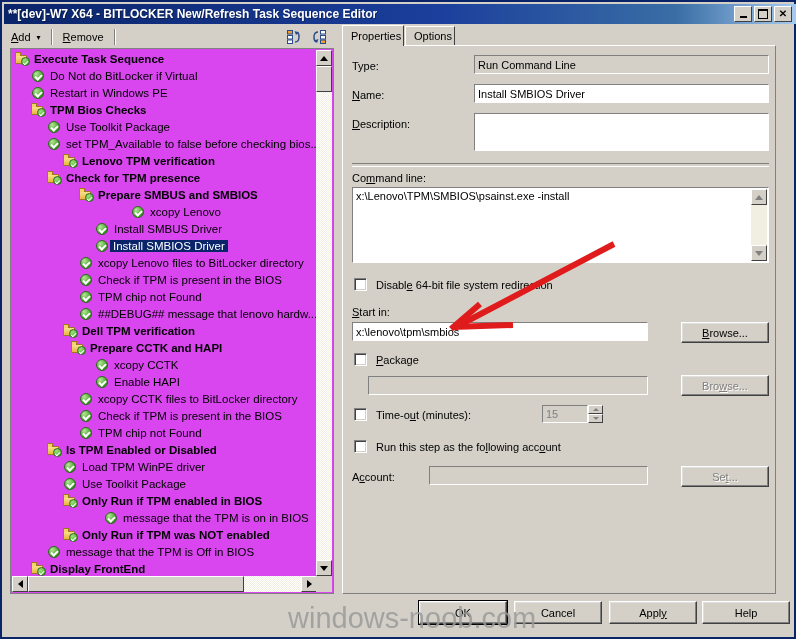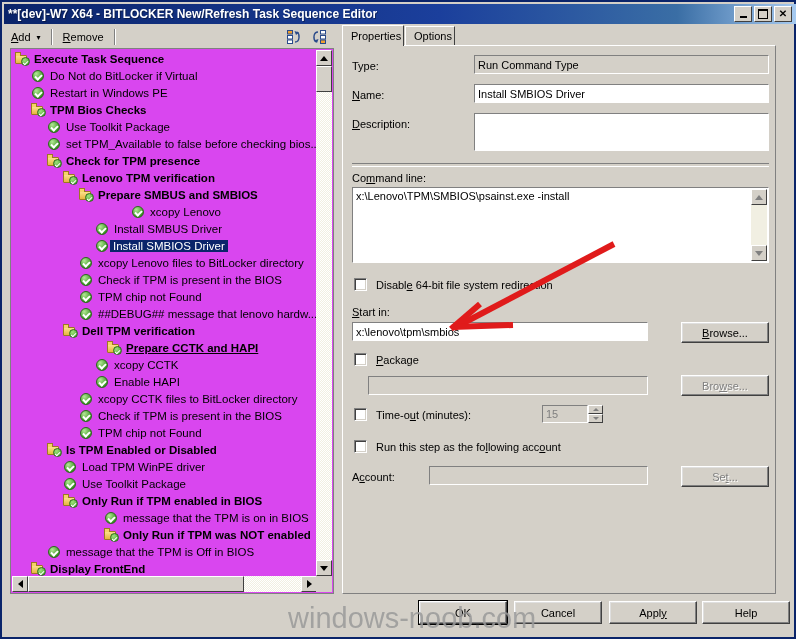--- a/index.html
+++ b/index.html
@@ -311,123 +311,123 @@
             <span class="label">TPM Bios Checks</span>
           </div>
           <div class="trow" style="padding-left: 34px;">
             <span class="ico step"></span>
             <span class="label">Use Toolkit Package</span>
           </div>
           <div class="trow" style="padding-left: 34px;">
             <span class="ico step"></span>
             <span class="label">set TPM_Available to false before checking bios...</span>
           </div>
+          <div class="trow bold" style="padding-left: 50px;">
+            <span class="ico folder">
+              <span class="badge"></span>
+            </span>
+            <span class="label">Lenovo TPM verification</span>
+          </div>
           <div class="trow bold" style="padding-left: 34px;">
             <span class="ico folder">
               <span class="badge"></span>
             </span>
             <span class="label">Check for TPM presence</span>
           </div>
+          <div class="trow bold" style="padding-left: 66px;">
+            <span class="ico folder">
+              <span class="badge"></span>
+            </span>
+            <span class="label">Prepare SMBUS and SMBIOS</span>
+          </div>
+          <div class="trow" style="padding-left: 82px; margin-left: 36px;">
+            <span class="ico step"></span>
+            <span class="label">xcopy Lenovo</span>
+          </div>
+          <div class="trow" style="padding-left: 82px;">
+            <span class="ico step"></span>
+            <span class="label">Install SMBUS Driver</span>
+          </div>
+          <div class="trow sel" style="padding-left: 82px;">
+            <span class="ico step"></span>
+            <span class="label">Install SMBIOS Driver</span>
+          </div>
+          <div class="trow" style="padding-left: 66px;">
+            <span class="ico step"></span>
+            <span class="label">xcopy Lenovo files to BitLocker directory</span>
+          </div>
+          <div class="trow" style="padding-left: 66px;">
+            <span class="ico step"></span>
+            <span class="label">Check if TPM is present in the BIOS</span>
+          </div>
+          <div class="trow" style="padding-left: 66px;">
+            <span class="ico step"></span>
+            <span class="label">TPM chip not Found</span>
+          </div>
+          <div class="trow" style="padding-left: 66px;">
+            <span class="ico step"></span>
+            <span class="label">##DEBUG## message that lenovo hardw...</span>
+          </div>
           <div class="trow bold" style="padding-left: 50px;">
             <span class="ico folder">
               <span class="badge"></span>
             </span>
-            <span class="label">Lenovo TPM verification</span>
-          </div>
-          <div class="trow bold" style="padding-left: 66px;">
-            <span class="ico folder">
-              <span class="badge"></span>
-            </span>
-            <span class="label">Prepare SMBUS and SMBIOS</span>
-          </div>
-          <div class="trow" style="padding-left: 82px; margin-left: 36px;">
-            <span class="ico step"></span>
-            <span class="label">xcopy Lenovo</span>
+            <span class="label">Dell TPM verification</span>
+          </div>
+          <div class="trow bold" style="padding-left: 58px;">
+            <span class="ico folder">
+              <span class="badge"></span>
+            </span>
+            <span class="label">Prepare CCTK and HAPI</span>
           </div>
           <div class="trow" style="padding-left: 82px;">
             <span class="ico step"></span>
-            <span class="label">Install SMBUS Driver</span>
-          </div>
-          <div class="trow sel" style="padding-left: 82px;">
-            <span class="ico step"></span>
-            <span class="label">Install SMBIOS Driver</span>
-          </div>
-          <div class="trow" style="padding-left: 66px;">
-            <span class="ico step"></span>
-            <span class="label">xcopy Lenovo files to BitLocker directory</span>
+            <span class="label">xcopy CCTK</span>
+          </div>
+          <div class="trow" style="padding-left: 82px;">
+            <span class="ico step"></span>
+            <span class="label">Enable HAPI</span>
+          </div>
+          <div class="trow" style="padding-left: 66px;">
+            <span class="ico step"></span>
+            <span class="label">xcopy CCTK files to BitLocker directory</span>
           </div>
           <div class="trow" style="padding-left: 66px;">
             <span class="ico step"></span>
             <span class="label">Check if TPM is present in the BIOS</span>
           </div>
           <div class="trow" style="padding-left: 66px;">
             <span class="ico step"></span>
             <span class="label">TPM chip not Found</span>
           </div>
-          <div class="trow" style="padding-left: 66px;">
-            <span class="ico step"></span>
-            <span class="label">##DEBUG## message that lenovo hardw...</span>
+          <div class="trow bold" style="padding-left: 34px;">
+            <span class="ico folder">
+              <span class="badge"></span>
+            </span>
+            <span class="label">Is TPM Enabled or Disabled</span>
+          </div>
+          <div class="trow" style="padding-left: 50px;">
+            <span class="ico step"></span>
+            <span class="label">Load TPM WinPE driver</span>
+          </div>
+          <div class="trow" style="padding-left: 50px;">
+            <span class="ico step"></span>
+            <span class="label">Use Toolkit Package</span>
           </div>
           <div class="trow bold" style="padding-left: 50px;">
             <span class="ico folder">
               <span class="badge"></span>
             </span>
-            <span class="label">Dell TPM verification</span>
-          </div>
-          <div class="trow bold" style="padding-left: 94px; text-decoration: underline;">
-            <span class="ico folder">
-              <span class="badge"></span>
-            </span>
-            <span class="label">Prepare CCTK and HAPI</span>
-          </div>
-          <div class="trow" style="padding-left: 82px;">
-            <span class="ico step"></span>
-            <span class="label">xcopy CCTK</span>
-          </div>
-          <div class="trow" style="padding-left: 82px;">
-            <span class="ico step"></span>
-            <span class="label">Enable HAPI</span>
-          </div>
-          <div class="trow" style="padding-left: 66px;">
-            <span class="ico step"></span>
-            <span class="label">xcopy CCTK files to BitLocker directory</span>
-          </div>
-          <div class="trow" style="padding-left: 66px;">
-            <span class="ico step"></span>
-            <span class="label">Check if TPM is present in the BIOS</span>
-          </div>
-          <div class="trow" style="padding-left: 66px;">
-            <span class="ico step"></span>
-            <span class="label">TPM chip not Found</span>
-          </div>
-          <div class="trow bold" style="padding-left: 34px;">
-            <span class="ico folder">
-              <span class="badge"></span>
-            </span>
-            <span class="label">Is TPM Enabled or Disabled</span>
-          </div>
-          <div class="trow" style="padding-left: 50px;">
-            <span class="ico step"></span>
-            <span class="label">Load TPM WinPE driver</span>
-          </div>
-          <div class="trow" style="padding-left: 50px;">
-            <span class="ico step"></span>
-            <span class="label">Use Toolkit Package</span>
+            <span class="label">Only Run if TPM enabled in BIOS</span>
+          </div>
+          <div class="trow" style="padding-left: 66px; margin-left: 25px;">
+            <span class="ico step"></span>
+            <span class="label">message that the  TPM is on in BIOS</span>
           </div>
           <div class="trow bold" style="padding-left: 50px;">
-            <span class="ico folder">
-              <span class="badge"></span>
-            </span>
-            <span class="label">Only Run if TPM enabled in BIOS</span>
-          </div>
-          <div class="trow" style="padding-left: 66px; margin-left: 25px;">
-            <span class="ico step"></span>
-            <span class="label">message that the  TPM is on in BIOS</span>
-          </div>
-          <div class="trow bold" style="padding-left: 78px; margin-left: 13px;">
             <span class="ico folder">
               <span class="badge"></span>
             </span>
             <span class="label">Only Run if TPM was NOT enabled</span>
           </div>
           <div class="trow" style="padding-left: 34px;">
             <span class="ico step"></span>
             <span class="label">message that the  TPM is Off in BIOS</span>
           </div>
           <div class="trow bold" style="padding-left: 18px;">
@@ -468,21 +468,21 @@
       <span>Properties</span>
     </div>
     <div class="tab" style="left:63px;width:50px;">
       <span>Options</span>
     </div>
   </div>
 
   <div id="rightpane">
 
     <span class="field-label" style="left:9px;top:14px;">Type:</span>
-    <div class="txtbox ro center" style="left:131px;top:9px;width:295px;height:19px;">Run Command Type</div>
+    <div class="txtbox ro center" style="left:131px;top:9px;width:295px;height:19px;">Run Command Line</div>
 
     <span class="field-label" style="left:9px;top:43px;"><span class="u">N</span>ame:</span>
     <div class="txtbox center" style="left:131px;top:38px;width:295px;height:19px;">Install SMBIOS Driver</div>
 
     <span class="field-label" style="left:9px;top:72px;"><span class="u">D</span>escription:</span>
     <div class="txtbox" style="left:131px;top:67px;width:295px;height:38px;"></div>
 
     <div class="hr" style="left:9px;top:117px;width:417px;"></div>
 
     <span class="field-label" style="left:9px;top:126px;">Co<span class="u">m</span>mand line:</span>

